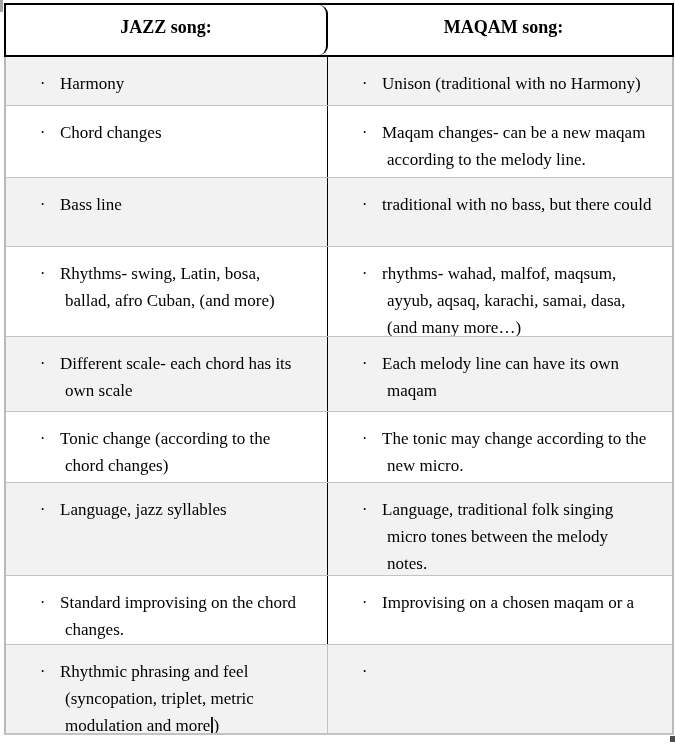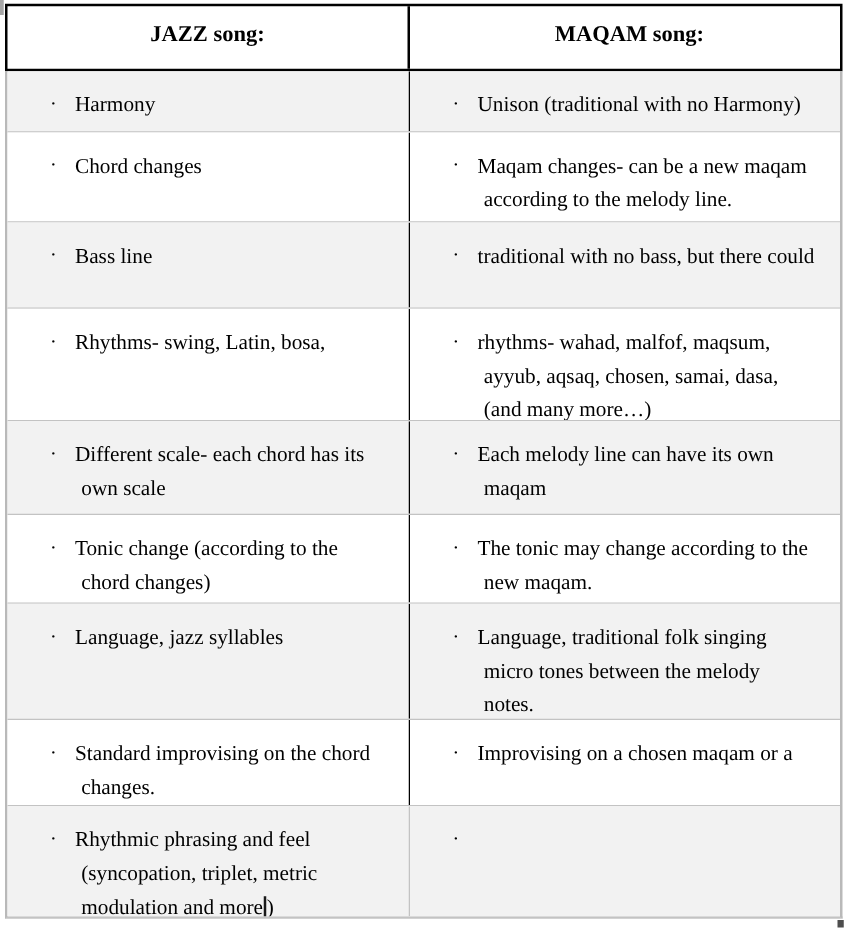--- a/index.html
+++ b/index.html
@@ -24,21 +24,21 @@
   }
   .tbl{
     position:absolute;left:4px;top:3px;width:670px;
   }
   .header{
     display:flex;box-sizing:border-box;height:54px;background:var(--row-plain);
     border:2px solid var(--border-strong);
   }
   .hcell{
     box-sizing:border-box;display:flex;justify-content:center;
-    padding-top:11px;font-weight:bold;font-size:18px;line-height:22px;
+    padding-top:11px;font-weight:bold;font-size:18px;line-height:22px;border-radius:9px;
   }
   .hcell.left{width:322px;border-right:2px solid var(--border-strong);}
   .hcell.right{flex:1;margin-left:7px;}
   .tbody{
     box-sizing:border-box;
     border-left:2px solid var(--border-outer);
     border-right:2px solid var(--border-outer);
     border-bottom:2px solid var(--border-light);
     width:670px;
   }
@@ -107,25 +107,26 @@
         </div>
         <div class="cell right">
           <span class="bullet">·</span>
           <div class="line">traditional with no bass, but there could</div>
         </div>
       </div>
       <div class="row plain" style="height: 90px;">
         <div class="cell left">
           <span class="bullet">·</span>
           <div class="line">Rhythms- swing, Latin, bosa,</div>
+          <div class="line wrap">ballad, afro Cuban, (and more)</div>
         </div>
         <div class="cell right">
           <span class="bullet">·</span>
           <div class="line">rhythms- wahad, malfof, maqsum,</div>
-          <div class="line wrap">ayyub, aqsaq, chosen, samai, dasa,</div>
+          <div class="line wrap">ayyub, aqsaq, karachi, samai, dasa,</div>
           <div class="line wrap">(and many more…)</div>
         </div>
       </div>
       <div class="row shaded" style="height: 75px;">
         <div class="cell left">
           <span class="bullet">·</span>
           <div class="line">Different scale- each chord has its</div>
           <div class="line wrap">own scale</div>
         </div>
         <div class="cell right">
@@ -136,21 +137,21 @@
       </div>
       <div class="row plain" style="height: 71px;">
         <div class="cell left">
           <span class="bullet">·</span>
           <div class="line">Tonic change (according to the</div>
           <div class="line wrap">chord changes)</div>
         </div>
         <div class="cell right">
           <span class="bullet">·</span>
           <div class="line">The tonic may change according to the</div>
-          <div class="line wrap">new maqam.</div>
+          <div class="line wrap">new micro.</div>
         </div>
       </div>
       <div class="row shaded" style="height: 93px;">
         <div class="cell left">
           <span class="bullet">·</span>
           <div class="line">Language, jazz syllables</div>
         </div>
         <div class="cell right">
           <span class="bullet">·</span>
           <div class="line">Language, traditional folk singing</div>

